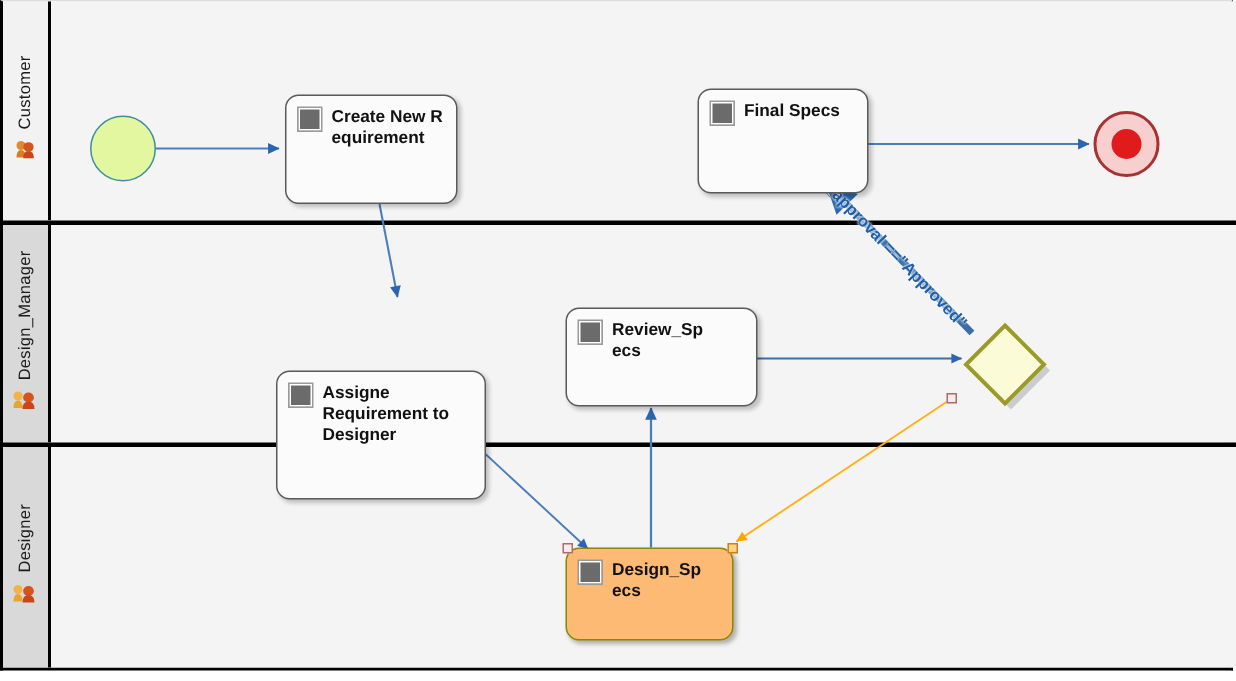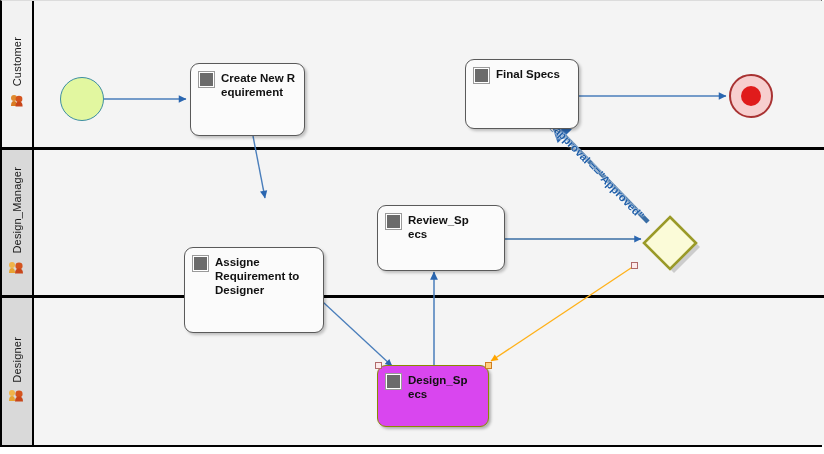--- a/index.html
+++ b/index.html
@@ -48,21 +48,21 @@
 
   
   .node{position:absolute;box-sizing:border-box;}
   .task{
     border:1px solid #5a5a5a;border-radius:9px;
     background:#fbfbfb;
     box-shadow:2px 2px 3px rgba(0,0,0,.22);
     padding:7px 8px 6px 8px;
   }
   .task.selected{
-    background:#d946ef;
+    background:#fdba74;
     border:1px solid #8a8a00;
     box-shadow:2px 2px 3px rgba(0,0,0,.28);
   }
   .task-row{display:flex;align-items:flex-start;gap:7px;font-weight:bold;}
   .task-marker{
     width:13px;height:13px;flex:0 0 13px;margin-top:1px;
     background:#6b6b6b;border:1px solid #ffffff;
     outline:1px solid #9a9a9a;
   }
   .task-label{

